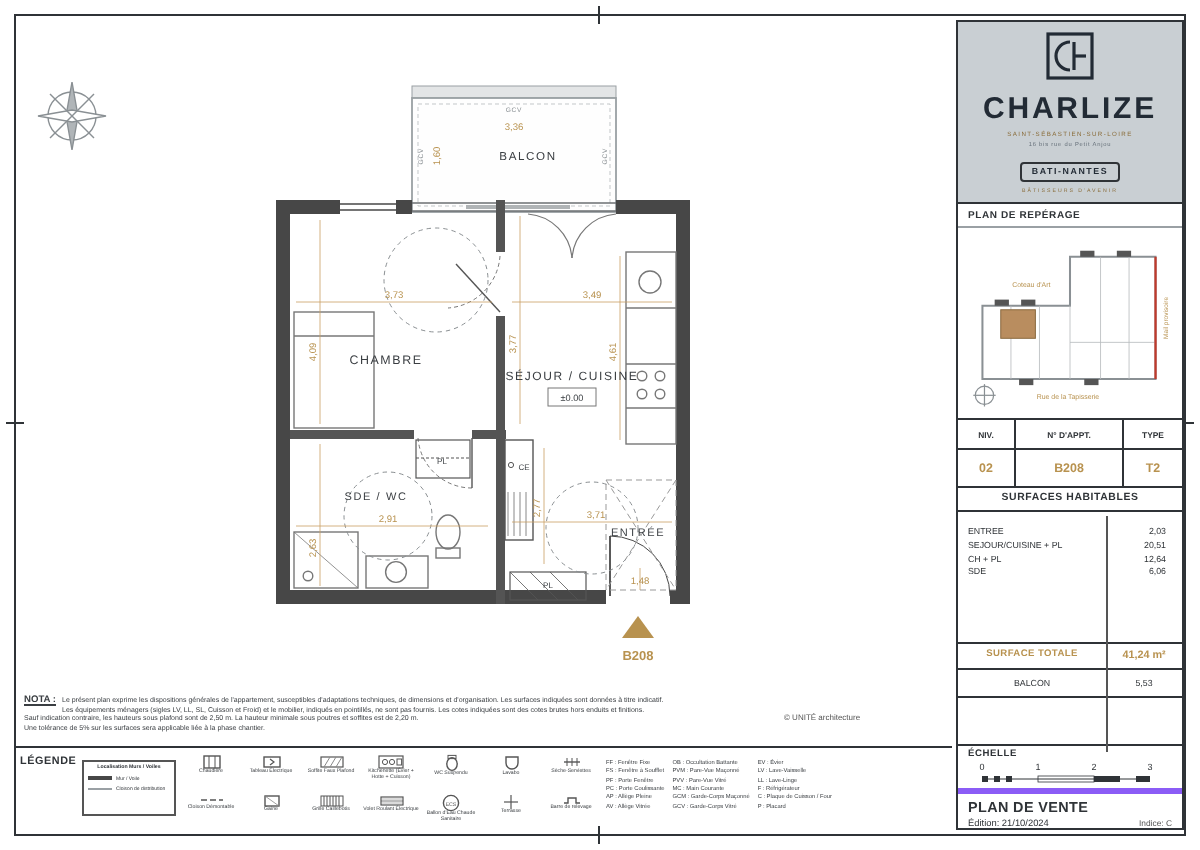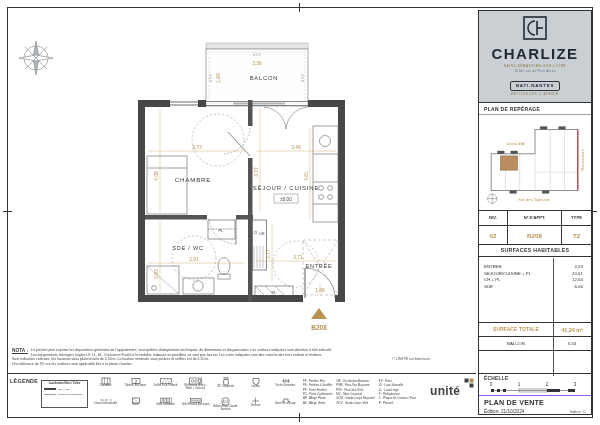--- a/index.html
+++ b/index.html
@@ -48,21 +48,21 @@
   .total-row { height:15px; border-top:1px solid #2f3337; border-bottom:1px solid #2f3337; }
   .total-row .lab { font-size:4.8px; font-weight:bold; color:#b8924f; text-align:center; letter-spacing:0.2px; }
   .total-row .val { font-size:5.4px; font-weight:bold; color:#b8924f; text-align:center; }
   .balcon-row { height:14px; border-bottom:1px solid #2f3337; }
   .balcon-row .lab { font-size:4.4px; text-align:center; }
   .balcon-row .val { font-size:4.4px; text-align:center; }
   .panel-divider { position:absolute; left:74px; top:247px; height:118px; width:0.6px; background:#555; }
   .spacer { height:23px; }
   .echelle { height:22px; border-top:1px solid #2f3337; padding:2px 5px 0 5px; }
   .echelle .ec-title { font-size:4.8px; font-weight:bold; letter-spacing:0.3px; }
-  .vente { flex:1; border-top:1px solid #8b5cf6; padding:2px 5px 0 5px; }
+  .vente { flex:1; border-top:3px solid #8b5cf6; padding:2px 5px 0 5px; }
   .vente .vt { font-size:7.2px; font-weight:bold; letter-spacing:0.2px; }
   .vente .row { display:flex; margin-top:1.5px; }
   .vente .ed { font-size:4.7px; }
   .vente .ix { font-size:4.2px; color:#555; margin-left:auto; }
 
   
   .nota { position:absolute; left:12px; top:348px; width:348px; font-size:3.5px; line-height:1.32; color:#3a3e42; }
   .nota .nl { font-weight:bold; text-decoration:underline; font-size:4.8px; float:left; margin-right:3px; }
   .credit { position:absolute; left:392px; top:356px; font-size:4px; color:#555; }
   .legend-sep { position:absolute; left:8px; top:373px; width:468px; height:0.8px; background:#2f3337; }
@@ -537,22 +537,14 @@
       <div class="col">
         <span>EV : Évier</span>
         <span>LV : Lave-Vaisselle</span>
         <span>LL : Lave-Linge</span>
         <span>F : Réfrigérateur</span>
         <span>C : Plaque de Cuisson / Four</span>
         <span>P : Placard</span>
       </div>
     </div>
 
-    <div class="unite">
-      <svg width="10" height="10" viewBox="0 0 10 10">
-        <rect x="0.5" y="0.5" width="4" height="4" fill="#3f4448"></rect>
-        <rect x="5.5" y="0.5" width="4" height="4" fill="#b8924f"></rect>
-        <rect x="5.5" y="5.5" width="4" height="4" fill="#3f4448"></rect>
-      </svg>
-      <div class="ut">unité</div>
-    </div>
   </div>
 </div>
 
 </body></html>

